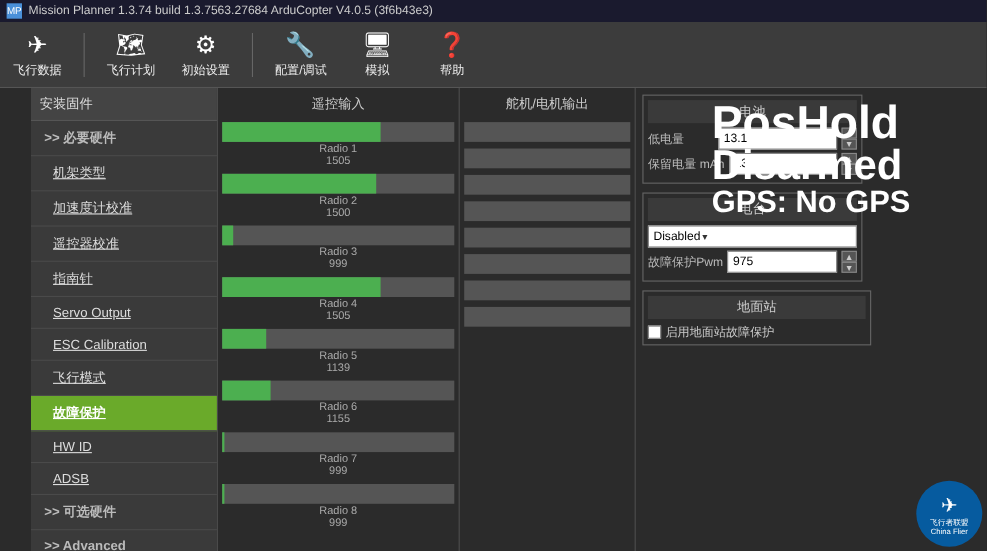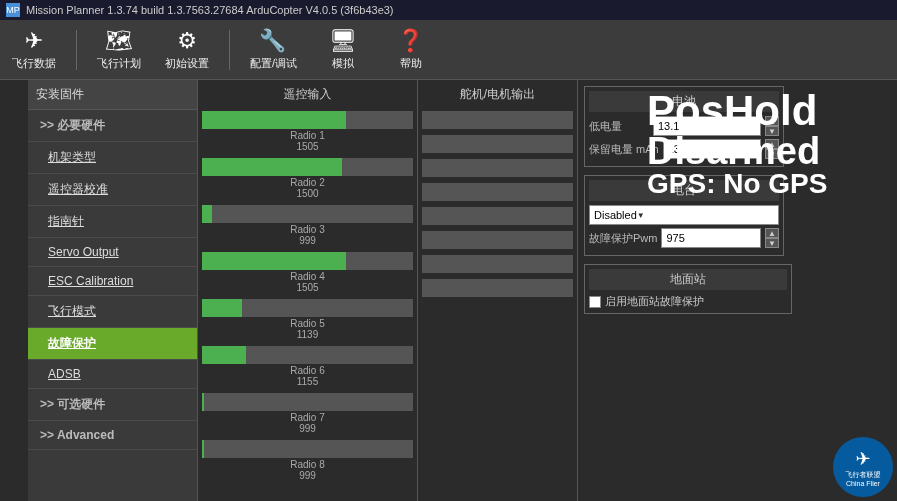--- a/index.html
+++ b/index.html
@@ -358,26 +358,28 @@
       <span class="toolbar-label">帮助</span>
     </div>
   </div>
 
 <div id="main">
 
   <div id="sidebar">
   <div class="sidebar-section">安装固件</div>
       <div class="sidebar-item group-header">&gt;&gt; 必要硬件</div>
       <div class="sidebar-item indent">机架类型</div>
+      <div class="sidebar-item indent">加速度计校准</div>
       <div class="sidebar-item indent">遥控器校准</div>
       <div class="sidebar-item indent">指南针</div>
       <div class="sidebar-item indent">Servo Output</div>
       <div class="sidebar-item indent">ESC Calibration</div>
       <div class="sidebar-item indent">飞行模式</div>
       <div class="sidebar-item indent active">故障保护</div>
+      <div class="sidebar-item indent">HW ID</div>
       <div class="sidebar-item indent">ADSB</div>
       <div class="sidebar-item group-header">&gt;&gt; 可选硬件</div>
       <div class="sidebar-item group-header">&gt;&gt; Advanced</div>
     </div>
 
   <div id="content">
 
     <div id="radio-panel">
       <div class="panel-header">遥控输入</div>
     <div class="radio-row">

